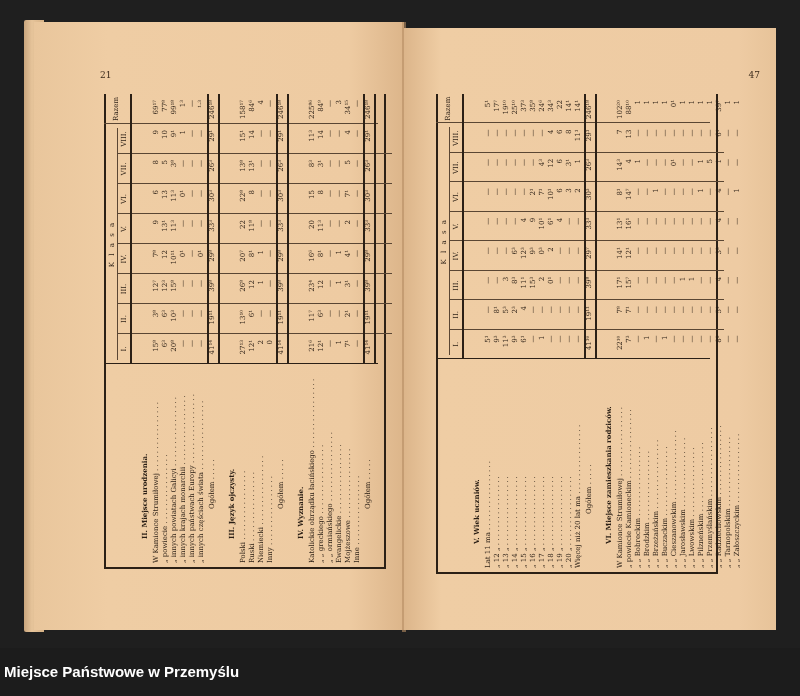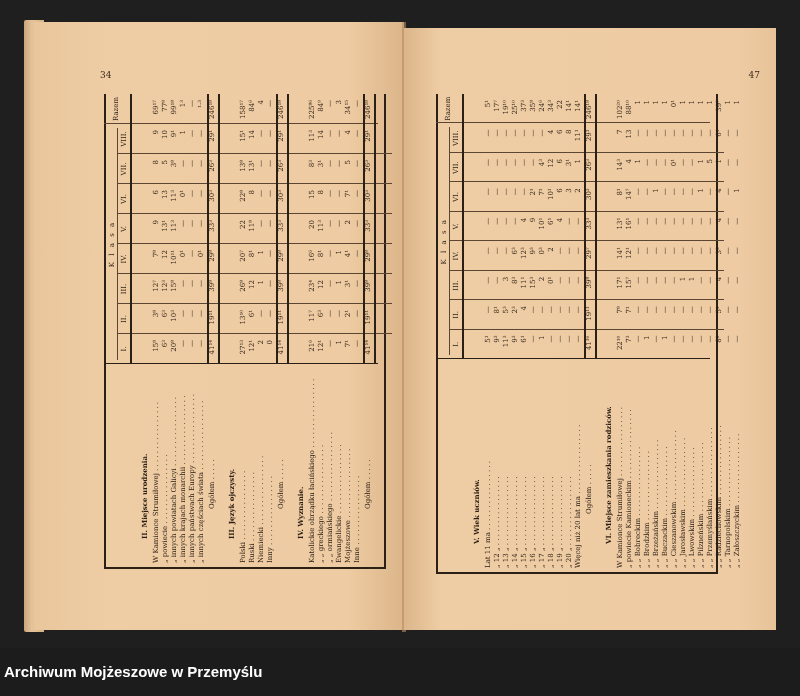--- a/index.html
+++ b/index.html
@@ -39,21 +39,21 @@
   .hline { position: absolute; background: #5a4633; height: 1px; }
   .thick { background: #2b2016; }
 </style>
 </head>
 <body>
 
 <div class="scan-area">
   <div class="page-stack"></div>
 
   <div class="page left">
-    <div class="page-num">34</div>
+    <div class="page-num">21</div>
     <div id="left-table-host">
         <div class="rot" style="width: 475px; height: 282px; left: 70px; top: 547px;">
           <div class="frame" style="left: 0px; top: 0px; width: 473px; height: 278px;"></div>
           <div class="hdr" style="position: absolute; left: 205px; top: 4px; width: 240px; letter-spacing: 2px;">K l a s a</div>
           <div class="hline" style="left: 209px; top: 13px; width: 232px;"></div>
           <div class="hdr" style="position: absolute; left: 205px; width: 30px; top: 16px;">I.</div>
           <div class="vline thick" style="left: 205px; top: 0px; height: 274px;"></div>
           <div class="hdr" style="position: absolute; left: 235px; width: 30px; top: 16px;">II.</div>
           <div class="vline" style="left: 235px; top: 14px; height: 274px;"></div>
           <div class="hdr" style="position: absolute; left: 265px; width: 30px; top: 16px;">III.</div>
@@ -564,13 +564,13 @@
           <div class="num" style="position: absolute; left: 332.778px; width: 23.4444px; top: 297px;">—</div>
           <div class="num" style="position: absolute; left: 362.222px; width: 23.4444px; top: 297px;">1</div>
           <div class="num" style="position: absolute; left: 391.667px; width: 23.4444px; top: 297px;">—</div>
           <div class="num" style="position: absolute; left: 421.111px; width: 23.4444px; top: 297px;">—</div>
           <div class="num" style="position: absolute; left: 450.556px; width: 23.4444px; top: 297px;">1</div>
         </div>
       </div>
   </div>
 </div>
 
-<div class="archive-label">Archiwum Mojżeszowe w Przemyślu</div>
+<div class="archive-label">Miejsce Państwowe w Przemyślu</div>
 
 </body></html>

